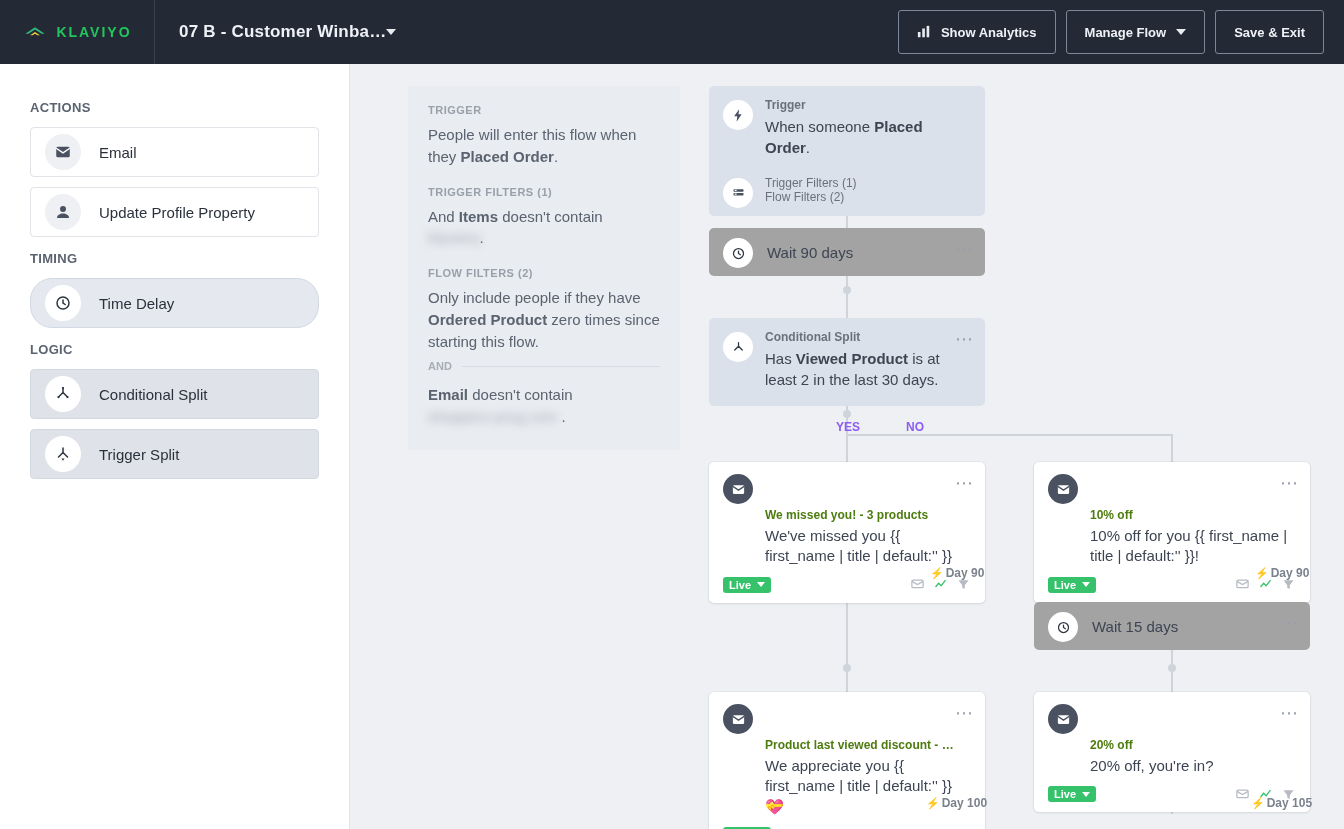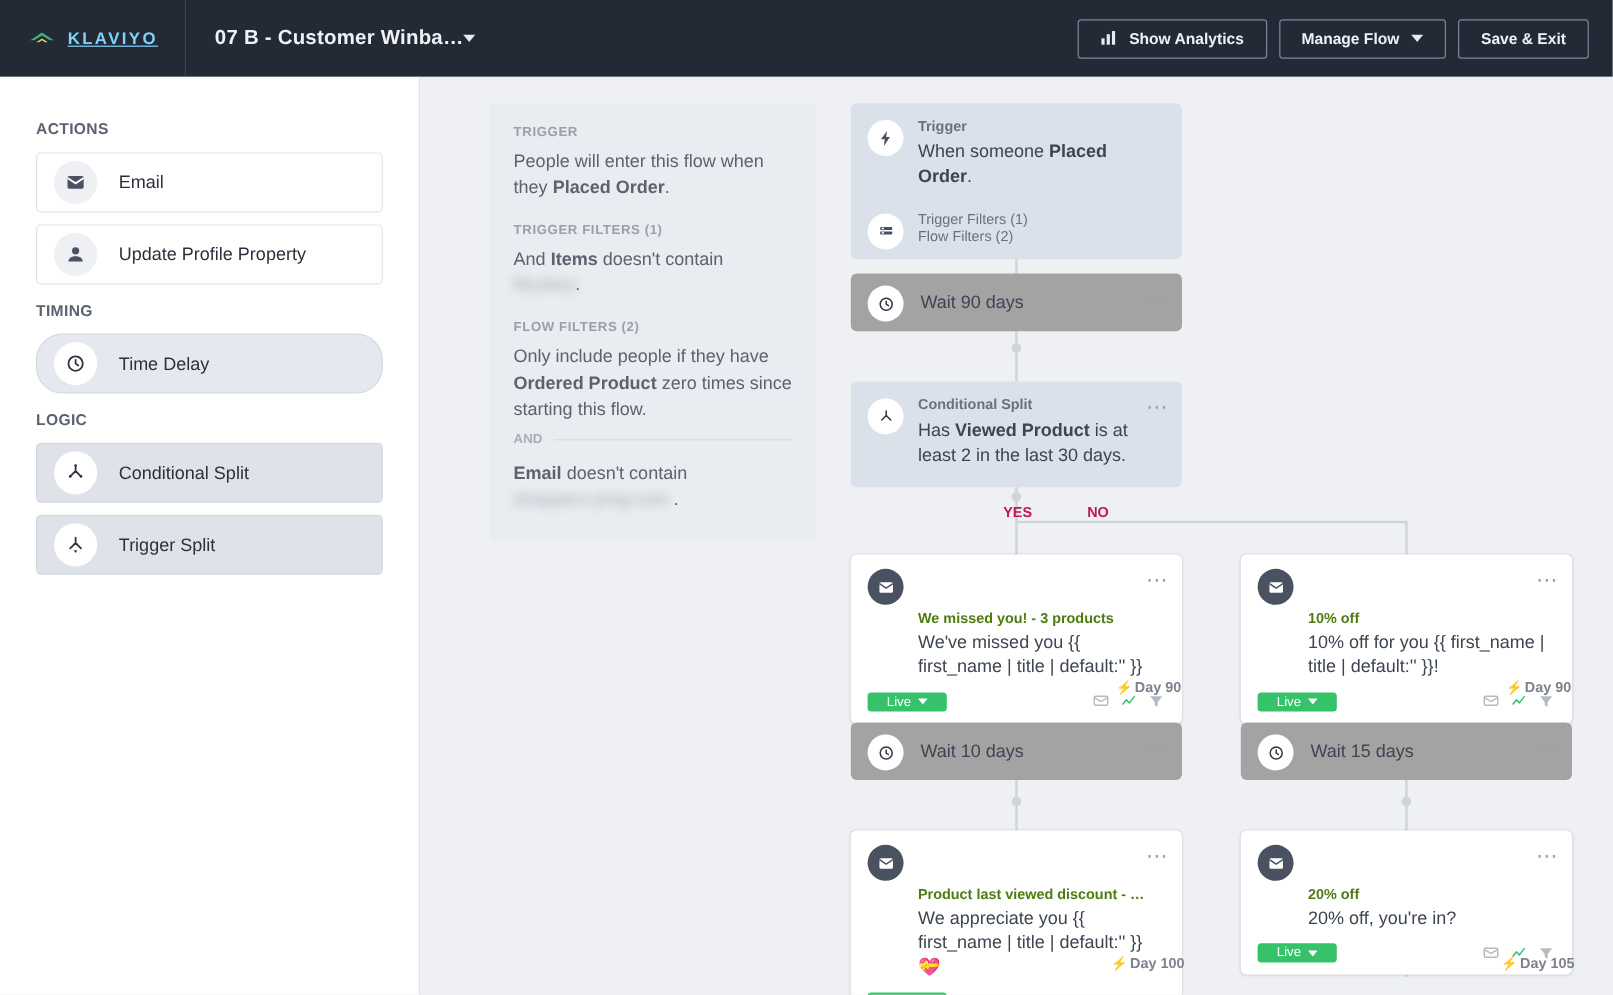--- a/index.html
+++ b/index.html
@@ -24,21 +24,21 @@
   * { box-sizing: border-box; }
   html, body { margin:0; padding:0; font-family: "Helvetica Neue", Arial, sans-serif; font-size:14px; color:var(--ink-700); background:var(--bg); }
   body { width:1344px; height:829px; overflow:hidden; position:relative; }
 
   
   .header { height:64px; background:var(--header); color:#e8ecf1; display:flex; align-items:stretch; }
   .logo-wrap { width:155px; display:flex; align-items:center; justify-content:center; border-right:1px solid var(--header-border); }
   .flowname { display:flex; align-items:center; padding:0 24px; font-weight:700; font-size:17px; color:#eef2f6; letter-spacing:.2px; cursor:pointer; }
   .header-spacer { flex:1; }
   .header-actions { display:flex; align-items:center; gap:10px; padding-right:20px; }
-  .hbtn { height:33px; padding:0 18px; border:1px solid #7d879a; border-radius:3px; background:transparent; color:#eef2f6; font-weight:700; font-size:13px; display:flex; align-items:center; gap:10px; cursor:pointer; }
+  .hbtn { height:44px; padding:0 18px; border:1px solid #7d879a; border-radius:3px; background:transparent; color:#eef2f6; font-weight:700; font-size:13px; display:flex; align-items:center; gap:10px; cursor:pointer; }
   .hbtn .ico { width:14px; height:14px; }
 
   
   .sidebar { position:absolute; left:0; top:64px; width:350px; height:765px; background:#fff; border-right:1px solid var(--card-outline); padding:24px 30px; }
   .side-h { font-size:13px; font-weight:800; letter-spacing:.3px; color:#5b6370; margin:14px 0 12px; }
   .side-h:first-child { margin-top:12px; }
   .side-item { height:50px; border:1px solid var(--card-outline); border-radius:4px; display:flex; align-items:center; gap:18px; padding:0 14px; margin-bottom:10px; font-size:15px; color:#2b313c; cursor:grab; background:#fff; }
   .side-item.sel { background:var(--side-item-sel); border-color:#d2d9e2;border-radius:22px; }
   .side-item.dark { background:var(--side-item-dark); border-color:#d2d9e2; }
   .chip { width:36px; height:36px; border-radius:50%; background:#eef0f3; display:flex; align-items:center; justify-content:center; }
@@ -74,39 +74,39 @@
 
   .trigger-node { padding:2px 0 4px; }
   .trigger-node .row2 { padding:8px 14px 4px; display:flex; align-items:flex-start; gap:12px; }
   .wait-node { height:48px; display:flex; align-items:center; padding:0 14px; gap:14px; }
   .wait-node .line { font-size:15px; color:#3e4552; }
 
   .email-node { padding:10px 14px 10px; }
   .email-node .ttl { font-size:12px; font-weight:700; color:#4d7c0f; margin-bottom:4px;margin-top:36px; }
   .email-node .subj { font-size:15px; color:#3e4552; line-height:1.35; }
   .email-node .foot { display:flex; align-items:center; justify-content:space-between; margin-top:10px; }
-  .live { display:inline-flex; align-items:center; gap:4px; background:var(--green); color:#fff; font-size:11px; font-weight:400; border-radius:3px; padding:2px 16px; }
+  .live { display:inline-flex; align-items:center; gap:4px; background:var(--green); color:#fff; font-size:11px; font-weight:700; border-radius:3px; padding:2px 6px; }
   .live::after { content:""; width:0; height:0; border-left:4px solid transparent; border-right:4px solid transparent; border-top:5px solid #fff; margin-left:2px; }
   .footicons { display:flex; align-items:center; gap:8px; color:#b6bbc3; }
   .footicons svg { width:15px; height:15px; }
 
   .daytag { position:absolute; font-size:12px; color:#7c828d; font-weight:600; }
   .daytag .bolt { font-size:11px; margin-right:2px; }
 
-  .yesno { position:absolute; font-size:12px; font-weight:800; color:#be185d; }
+  .yesno { position:absolute; font-size:12px; font-weight:800; color:#8b5cf6; }
 
   
   .vline { position:absolute; width:2px; background:#cfd4db; left:50%; transform:translateX(-1px); }
   .hline { position:absolute; height:2px; background:#cfd4db; }
   .dot { position:absolute; width:8px; height:8px; border-radius:50%; background:#cfd4db; }
 
   
   .klogo { display:flex; align-items:center; gap:8px; }
   .klogo .mark { width:26px; height:26px; }
-  .klogo .word { font-weight:800; letter-spacing:2px; font-size:14px; color:#7dd3fc;text-decoration:underline; }
+  .klogo .word { font-weight:800; letter-spacing:2px; font-size:14px; color:#22c55e; }
 
   .caret { width:0; height:0; border-left:5px solid transparent; border-right:5px solid transparent; border-top:6px solid #cfd4db; }
   .caret.white { border-top-color:#e8ecf1; }
 </style>
 </head>
 <body>
 
 <div class="header">
   <div class="logo-wrap">
     <div class="klogo">
@@ -345,30 +345,20 @@
             <path d="M4 16l5-6 4 4 7-9" stroke="#35c26b" stroke-width="2" fill="none"></path>
           </svg>
         <svg viewBox="0 0 24 24">
             <path d="M4 5h16l-6 8v6l-4-2v-4z" fill="#b6bbc3"></path>
           </svg>
       </span>
     </div>
   </div>
   <div class="daytag" style="left:905px; top:502px;"><span class="bolt">⚡</span><span>Day 90</span></div>
 
-  <div class="node mutedlt wait-node" style="left:359px; top:538px;">
-    <span class="nchip">
-        <svg viewBox="0 0 24 24">
-          <circle cx="12" cy="12" r="8" fill="none" stroke="#2e3642" stroke-width="2"></circle>
-          <path d="M12 8v4l3 2" stroke="#2e3642" stroke-width="2" fill="none" stroke-linecap="round"></path>
-        </svg>
-      </span>
-    <span class="line">Wait 10 days</span>
-    <span class="dots"></span>
-  </div>
 
   <div class="node mutedlt wait-node" style="left:684px; top:538px;">
     <span class="nchip">
         <svg viewBox="0 0 24 24">
           <circle cx="12" cy="12" r="8" fill="none" stroke="#2e3642" stroke-width="2"></circle>
           <path d="M12 8v4l3 2" stroke="#2e3642" stroke-width="2" fill="none" stroke-linecap="round"></path>
         </svg>
       </span>
     <span class="line">Wait 15 days</span>
     <span class="dots"></span>

